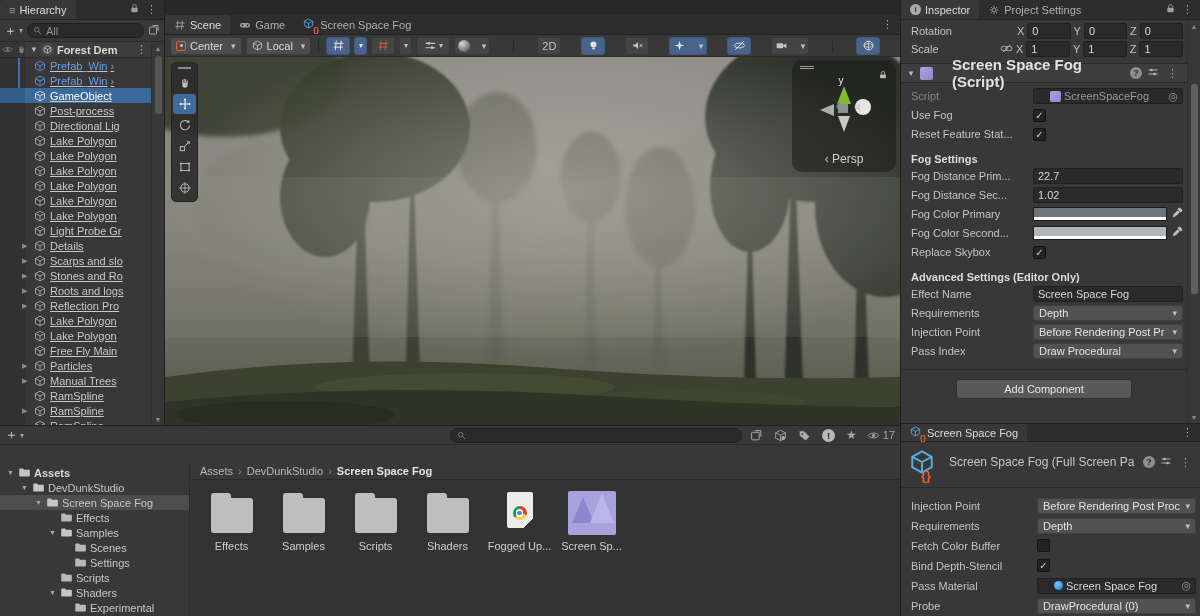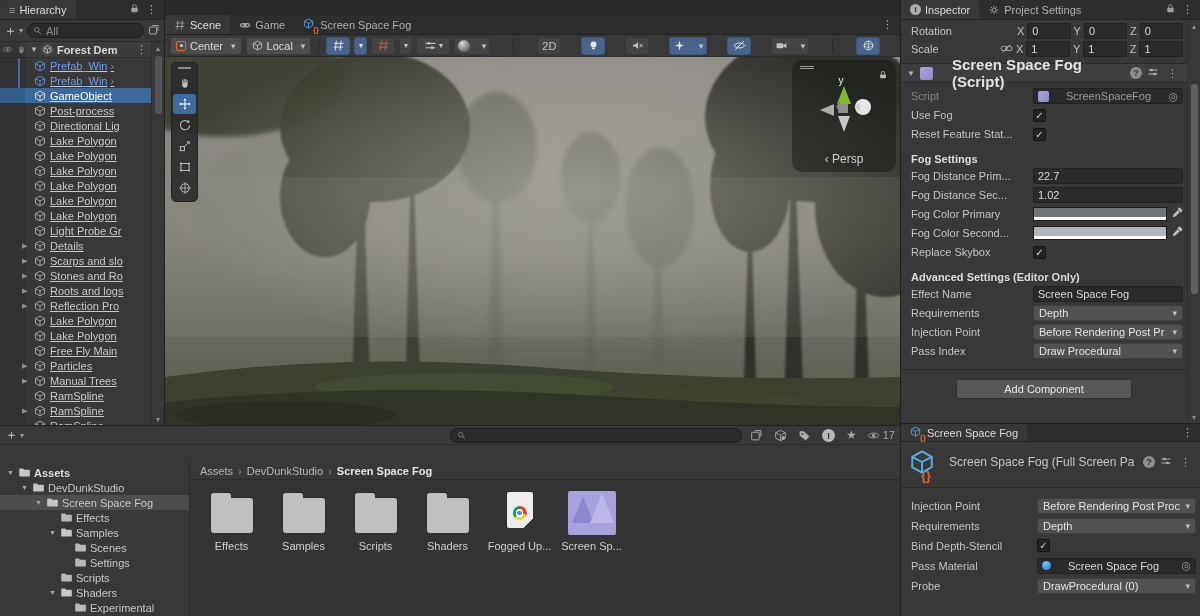--- a/index.html
+++ b/index.html
@@ -116,21 +116,21 @@
   .scripticon { width:13px; height:13px; border-radius:2px; background:linear-gradient(135deg,#A9A4DE,#8F89C9); flex:none; }
   .comp-title { font-weight:bold; color:#E2E2E2; font-size:15px; margin-left:14px; }
   .comp-icons { margin-left:auto; display:flex; align-items:center; gap:5px; }
   .helpq { width:12px; height:12px; border-radius:50%; background:#8E8E8E; color:#2E2E2E; font-weight:bold; font-size:9px; display:flex; align-items:center; justify-content:center; }
   .helpq::before { content:"?"; }
   .preset svg { width:12px; height:12px; color:#B4B4B4; }
   .irow { display:flex; align-items:center; height:18px; padding:0 4px 0 10px; margin-top:1px; }
   .ilabel { flex:0 0 122px; color:#C4C4C4; overflow:hidden; white-space:nowrap; }
   .ilabel.dim { color:#848484; }
   .ifield { flex:1; height:16px; background:#2A2A2A; border:1px solid #212121; border-radius:2px; display:flex; align-items:center; padding:0 4px; color:#D8D8D8; min-width:0; }
-  .ifield .objname { color:#9A9A9A; display:flex; align-items:center; gap:17px; overflow:hidden; white-space:nowrap; }
+  .ifield .objname { color:#9A9A9A; display:flex; align-items:center; gap:3px; overflow:hidden; white-space:nowrap;margin-left:12px; }
   .idd { flex:1; height:16px; background:#515151; border:1px solid #404040; border-radius:3px; display:flex; align-items:center; padding:0 5px; color:#E4E4E4; overflow:hidden; white-space:nowrap; }
   .sect { font-weight:bold; color:#DCDCDC; padding:0 10px; height:15px; display:flex; align-items:center; margin-top:8px; }
   .cswatch { flex:1; height:14px; border:1px solid #1C1C1C; display:flex; flex-direction:column; margin-right:4px; min-width:0; }
   .cmain { flex:1; }
   .calpha { height:3px; background:#FFFFFF; }
   .eyedrop svg { width:12px; height:12px; color:#C0C0C0; }
   .hr { height:1px; background:#2B2B2B; margin-top:9px; }
   .addcomp { display:block; margin:9px auto 0; width:176px; height:20px; background:#585858; border:1px solid #2F2F2F; border-radius:3px; color:#E8E8E8; text-align:center; line-height:19px; }
 
   
@@ -1124,20 +1124,24 @@
     <div class="fp-body">
       <div class="irow">
         <span class="ilabel">Injection Point</span>
         <span class="idd dd-arrow">Before Rendering Post Proc</span>
       </div>
       <div class="irow">
         <span class="ilabel">Requirements</span>
         <span class="idd dd-arrow">Depth</span>
       </div>
       <div class="irow">
+        <span class="ilabel">Fetch Color Buffer</span>
+        <span class="icheck"></span>
+      </div>
+      <div class="irow">
         <span class="ilabel">Bind Depth-Stencil</span>
         <span class="icheck checked"></span>
       </div>
       <div class="irow">
         <span class="ilabel">Pass Material</span>
         <div class="ifield">
           <span class="objname" style="color:#D8D8D8">
               <span class="matdot"></span>
           <span>Screen Space Fog</span>
             </span>

